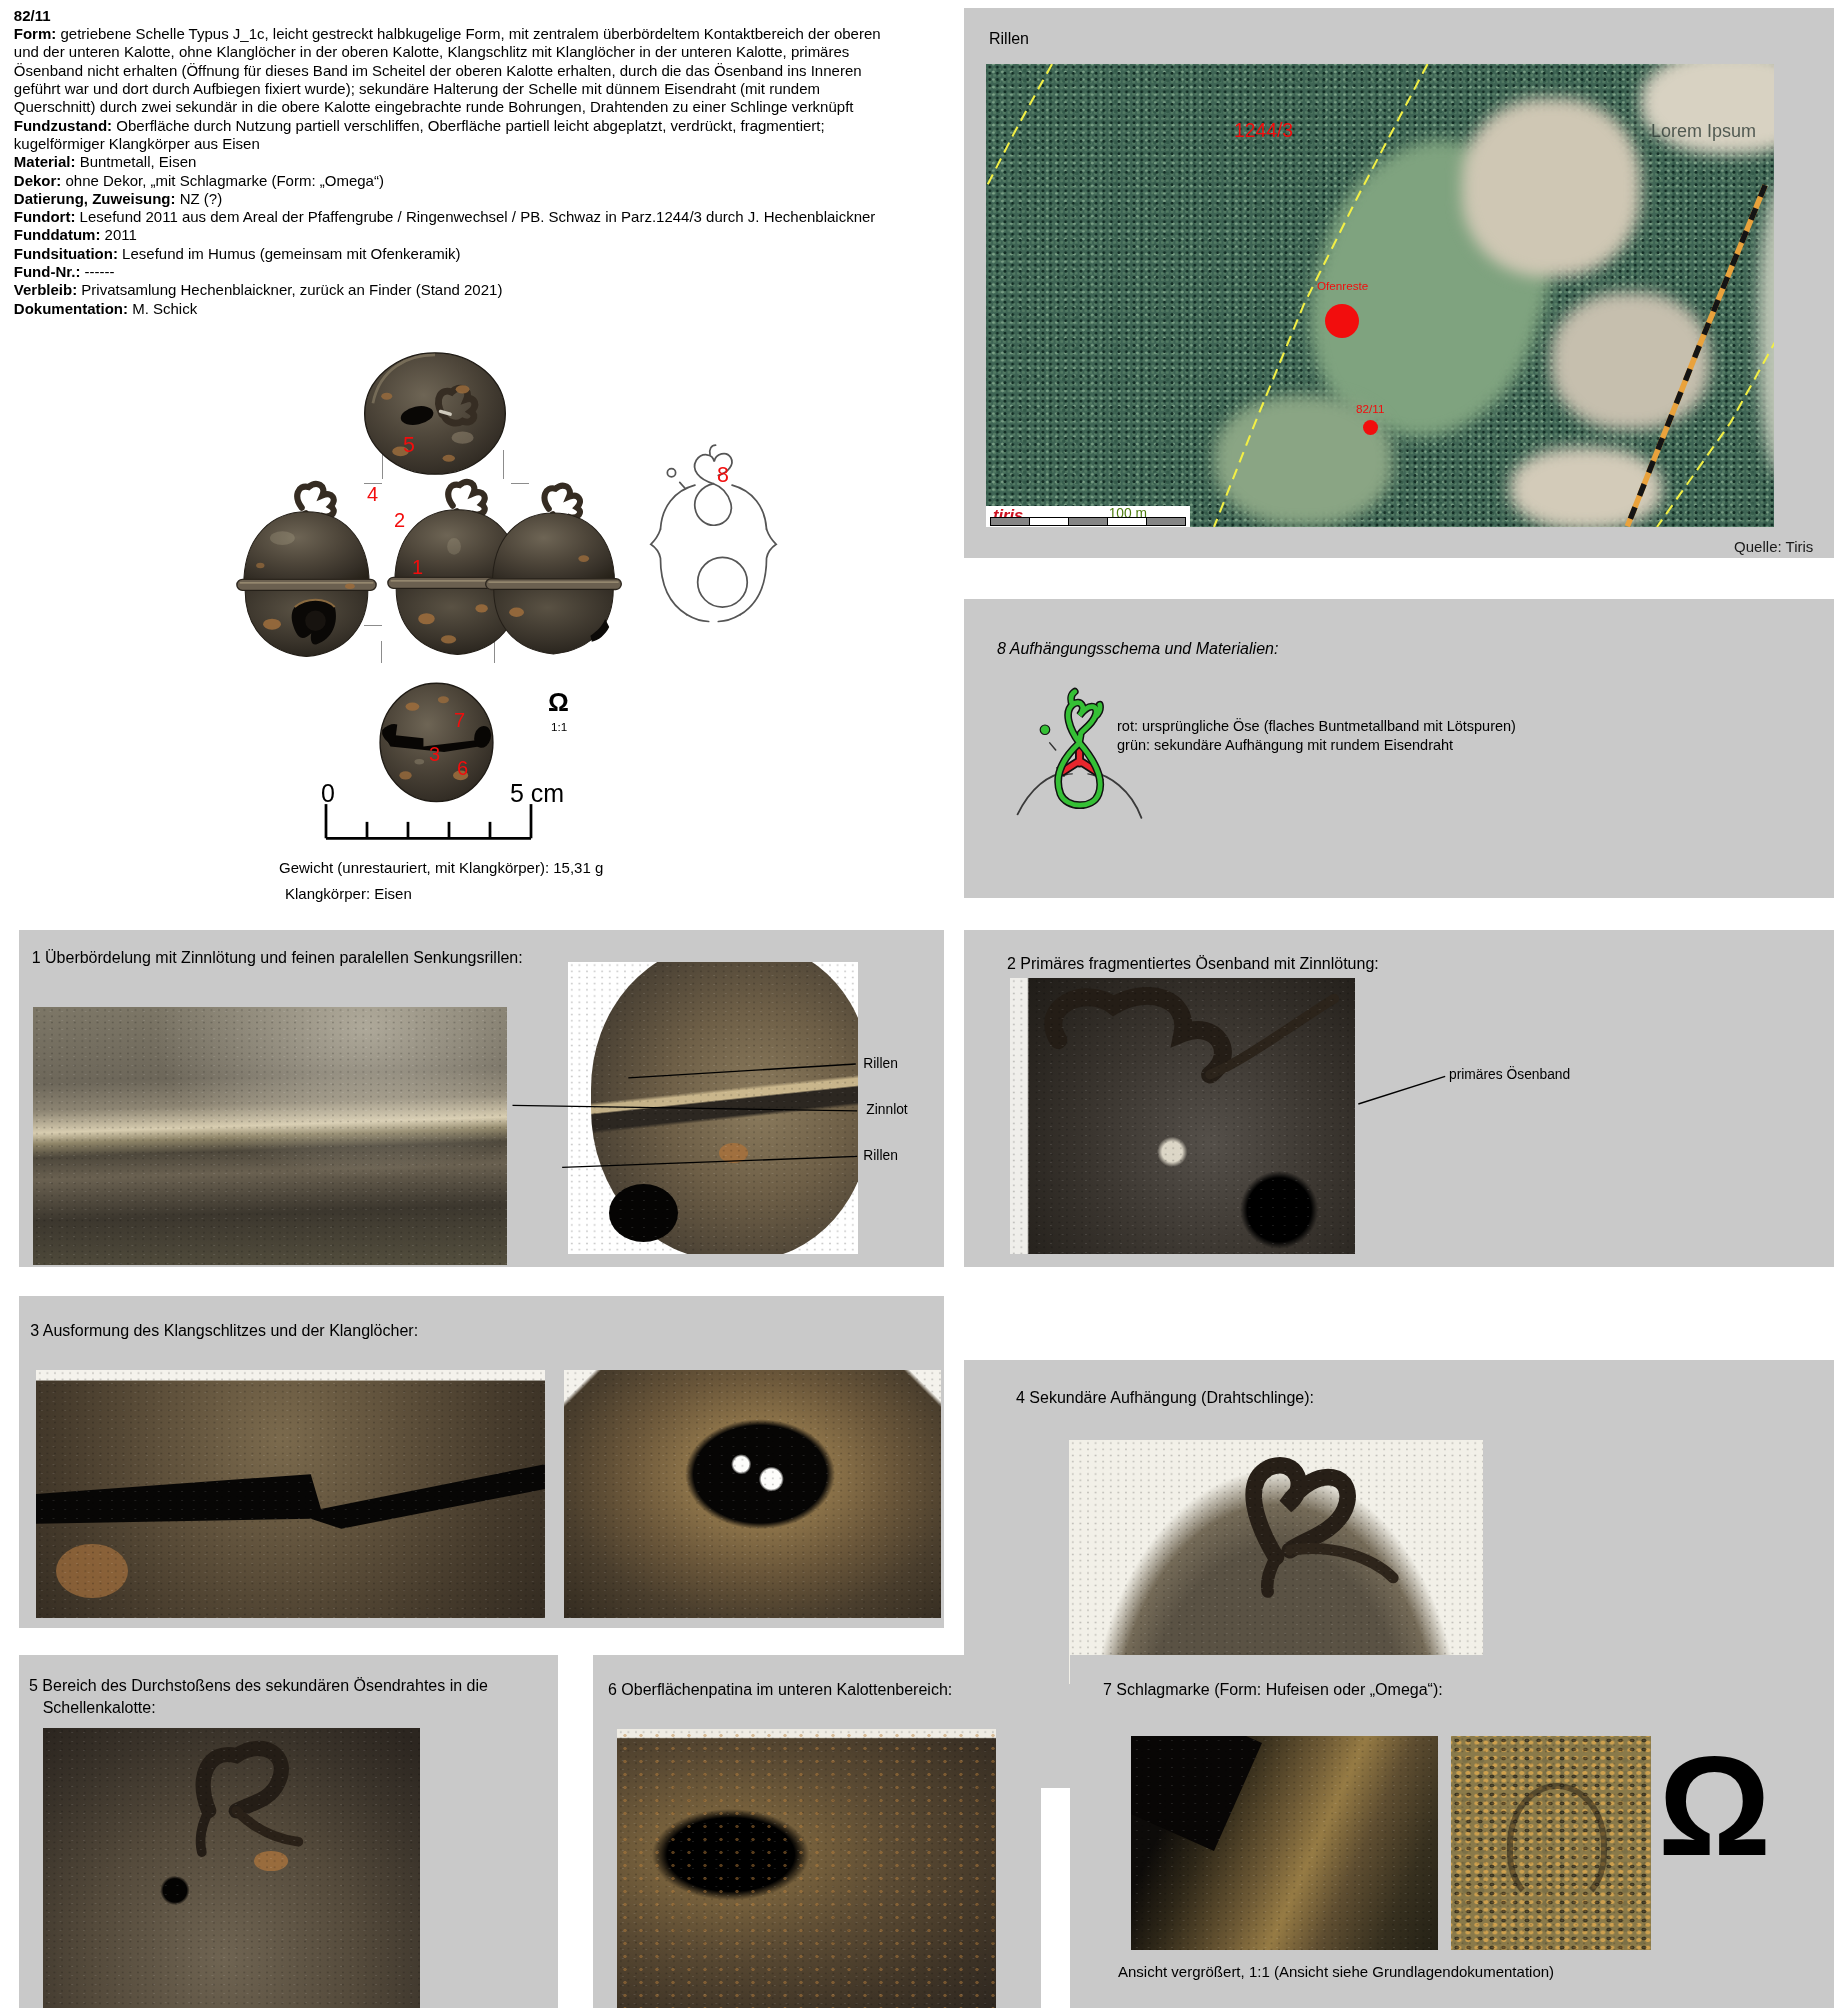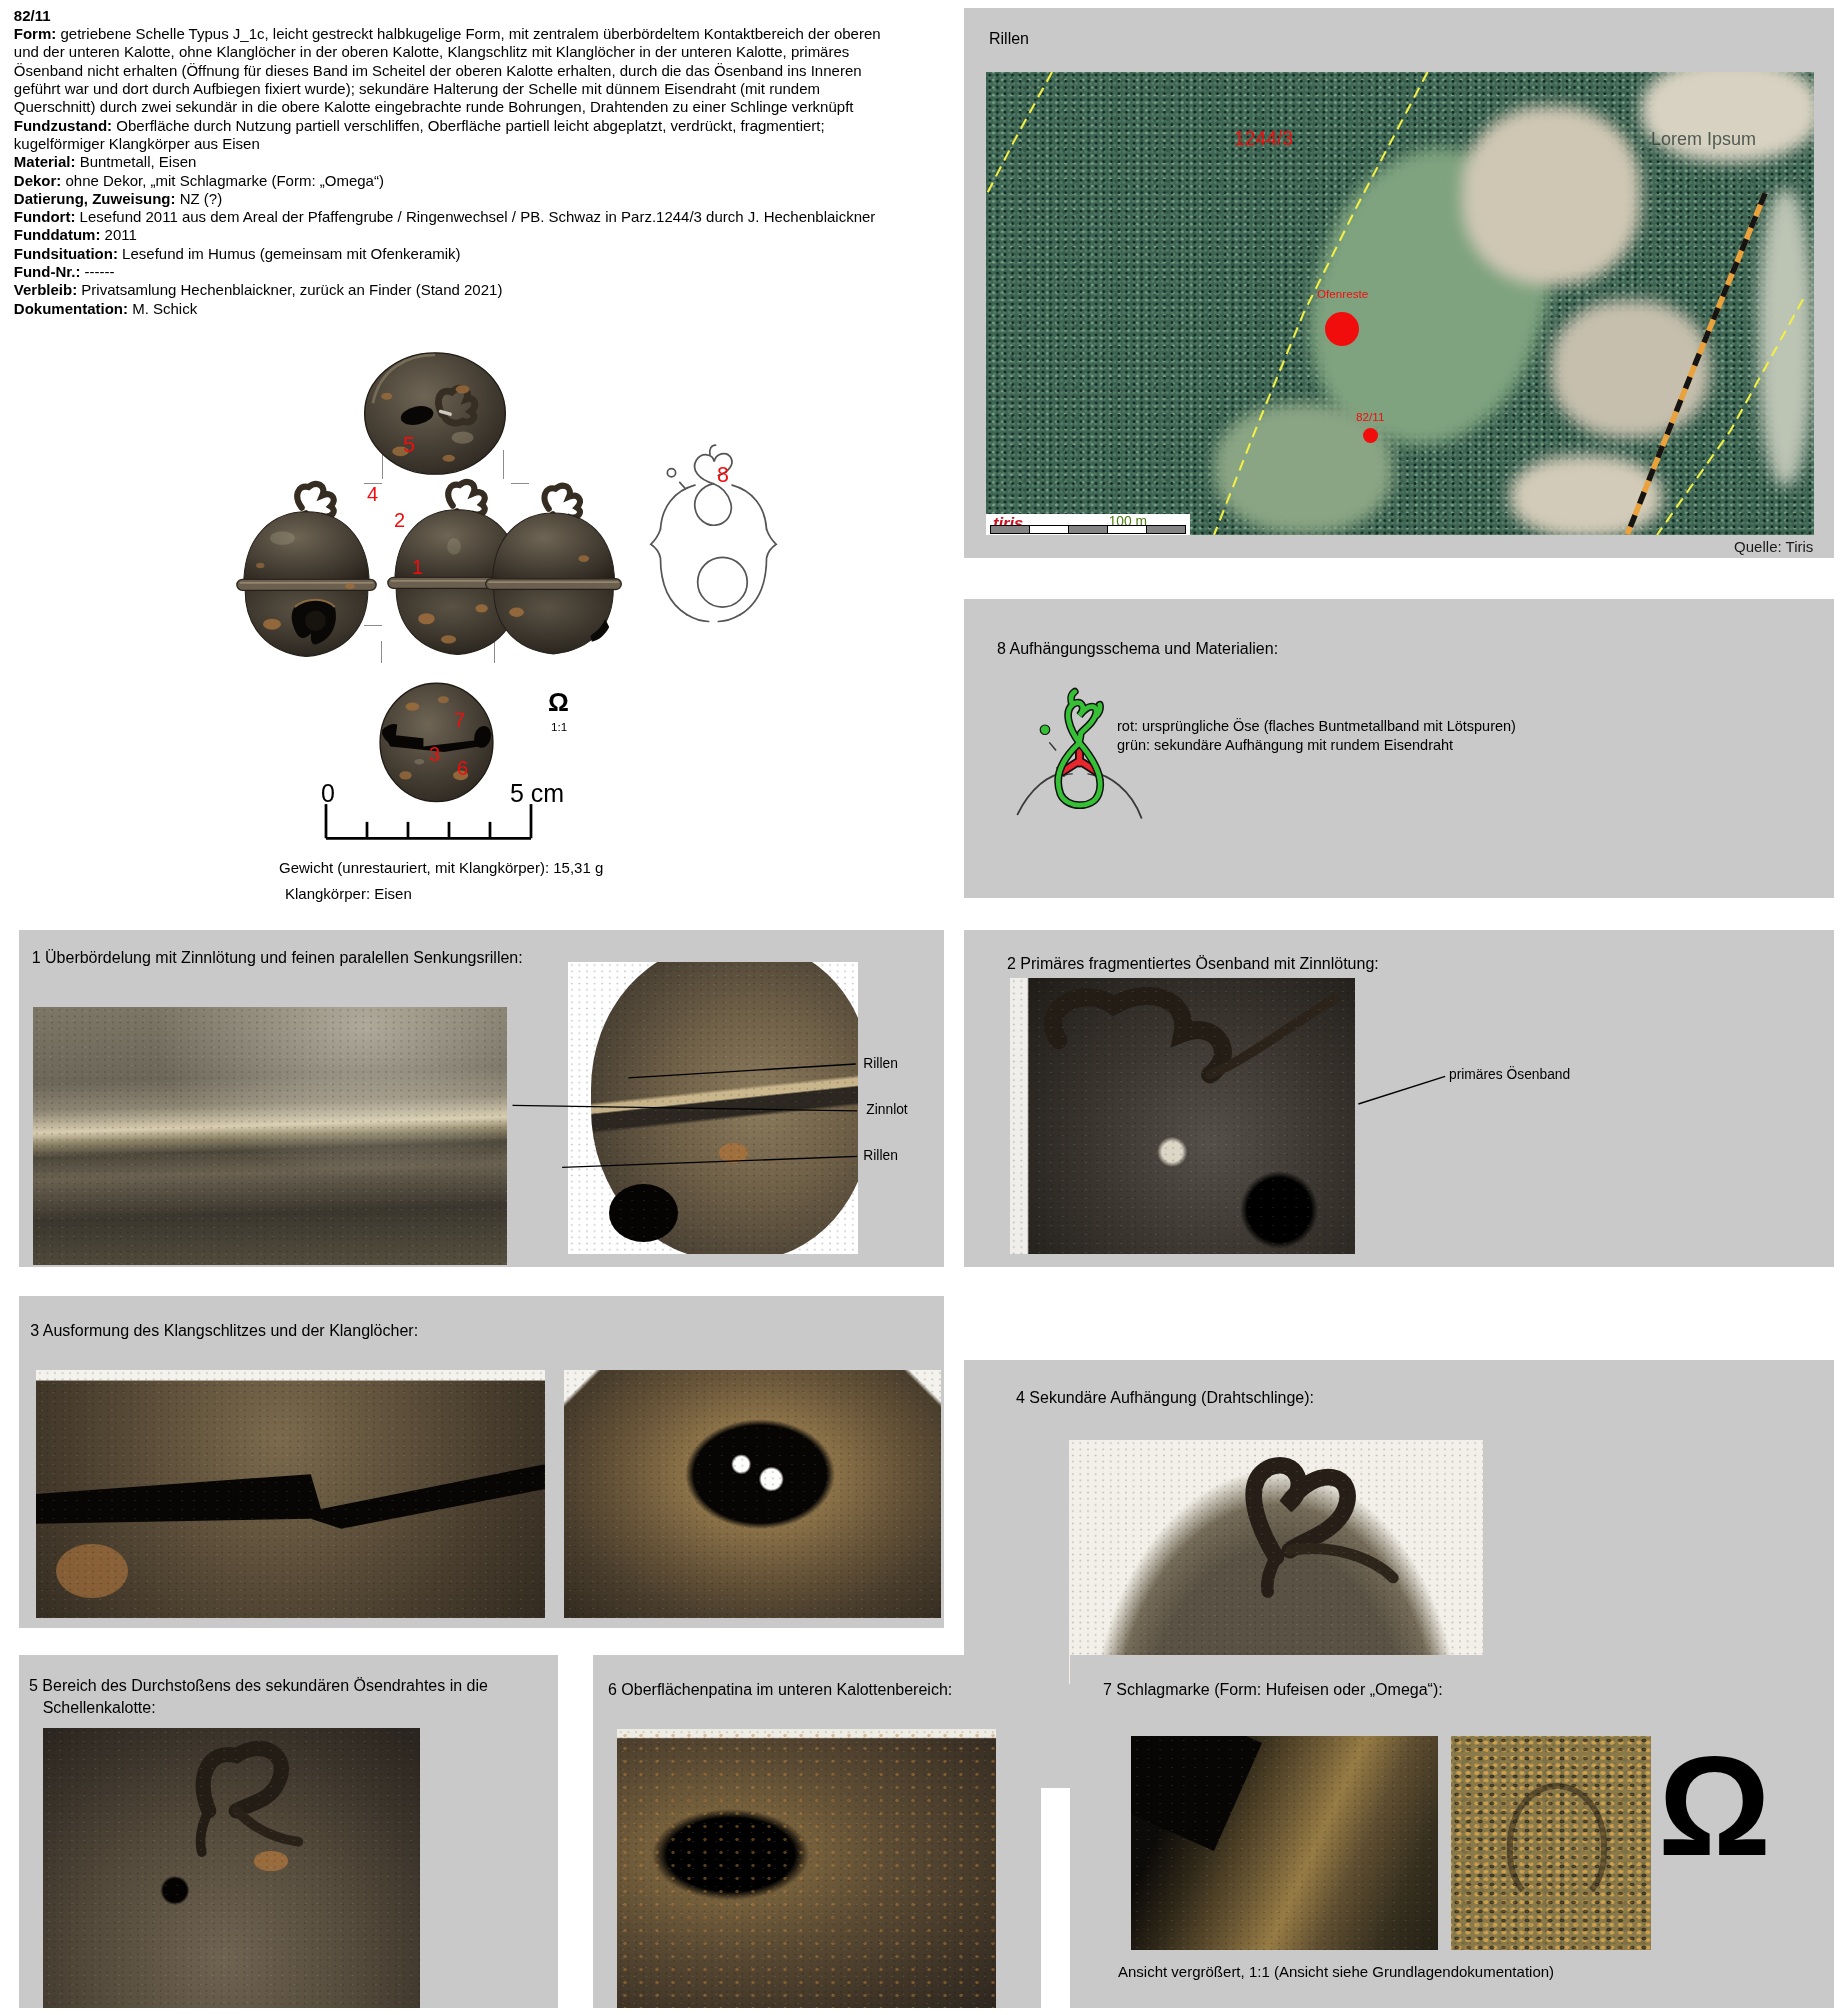--- a/index.html
+++ b/index.html
@@ -200,21 +200,21 @@
         <path d="M186,32 V56"></path>
         <path d="M246,32 V56"></path>
     </svg>
   </div>
 
   <div class="abs tl" style="left:279px;top:859px;font-size:15px;text-align:right;">Gewicht (unrestauriert, mit Klangkörper): 15,31 g</div>
   <div class="abs tl" style="left:285px;top:885px;font-size:15px;">Klangkörper: Eisen</div>
 
   <div class="panel" style="left:964px;top:8.3px;width:870px;height:550px;">
     <div class="ptitle" style="left:25px;top:22px;">Rillen</div>
-    <div class="map" style="left:22px;top:64px;width:828px;height:463px;">
+    <div class="map" style="left:22px;top:56px;width:740px;height:463px;padding-left:48px;">
       <div class="patch" style="left:331px;top:76px;width:228px;height:297px;background:#7fa37f;transform:rotate(18deg);"></div>
       <div class="patch" style="left:476px;top:34px;width:179px;height:179px;background:#cfc7b4;"></div>
       <div class="patch" style="left:655px;top:-13.8px;width:179px;height:103px;background:#d8d2c2;"></div>
       <div class="patch" style="left:565px;top:228px;width:159px;height:138px;background:#c6bfae;"></div>
       <div class="patch" style="left:524px;top:383px;width:152px;height:83px;background:#d3cbb9;"></div>
       <div class="patch" style="left:228px;top:331px;width:179px;height:131px;background:#8aa584;"></div>
       <div class="patch" style="left:772px;top:117px;width:55px;height:297px;background:#bcc4b4;"></div>
       <svg class="abs" style="left:0;top:0;" width="828" height="463" viewBox="0 0 1200 672">
         <polyline points="95,0 40,100 0,178" fill="none" stroke="#f2ef45" stroke-width="3" stroke-dasharray="16 10"></polyline>
         <polyline points="640,0 540,190 460,350 390,520 330,672" fill="none" stroke="#f2ef45" stroke-width="3" stroke-dasharray="16 10"></polyline>
@@ -237,21 +237,21 @@
             <div class="seg g"></div>
             <div class="seg w"></div>
             <div class="seg g"></div>
         </div>
       </div>
     </div>
     <div class="abs" style="right:20.7px;top:530px;font-size:15px;color:#1a1a1a;">Quelle: Tiris</div>
   </div>
 
   <div class="panel" style="left:964px;top:599px;width:870px;height:299px;">
-    <div class="ptitle" style="left:33px;top:41px;">8 Aufhängungsschema und Materialien:</div>
+    <div class="ptitle" style="left:33px;top:41px;font-style:italic;">8 Aufhängungsschema und Materialien:</div>
     <div class="abs" style="left:50px;top:65px;width:131px;height:172px;">
       <svg viewBox="0 0 220 260" width="131" height="172" fill="none" stroke-linecap="round">
         <path d="M6,238 C30,190 62,170 92,166" stroke="#3a3a3a" stroke-width="3"></path>
         <path d="M128,166 C160,172 196,196 214,244" stroke="#3a3a3a" stroke-width="3"></path>
         <path d="M70,178 C82,172 92,170 98,170" stroke="#3a3a3a" stroke-width="2"></path>
         <path d="M124,170 C134,172 144,176 150,180" stroke="#3a3a3a" stroke-width="2"></path>
         <path d="M60,118 l10,12 M72,160 l12,14" stroke="#333" stroke-width="2.5"></path>
         <path d="M110,120 V152 M110,148 L82,166 M110,148 L138,166" stroke="#111" stroke-width="15"></path>
         <path d="M110,120 V152 M110,148 L82,166 M110,148 L138,166" stroke="#e8262d" stroke-width="9"></path>
         <path d="M110,118 C92,94 84,66 98,54 C112,44 122,58 110,72 C128,48 144,56 136,74 C130,88 118,94 112,102 C112,108 110,112 110,118 C84,142 66,172 78,204 C88,228 132,230 142,204 C152,178 134,146 110,118 M98,54 C94,44 96,36 102,32 M136,74 C142,70 146,62 144,54" stroke="#111" stroke-width="13"></path>

